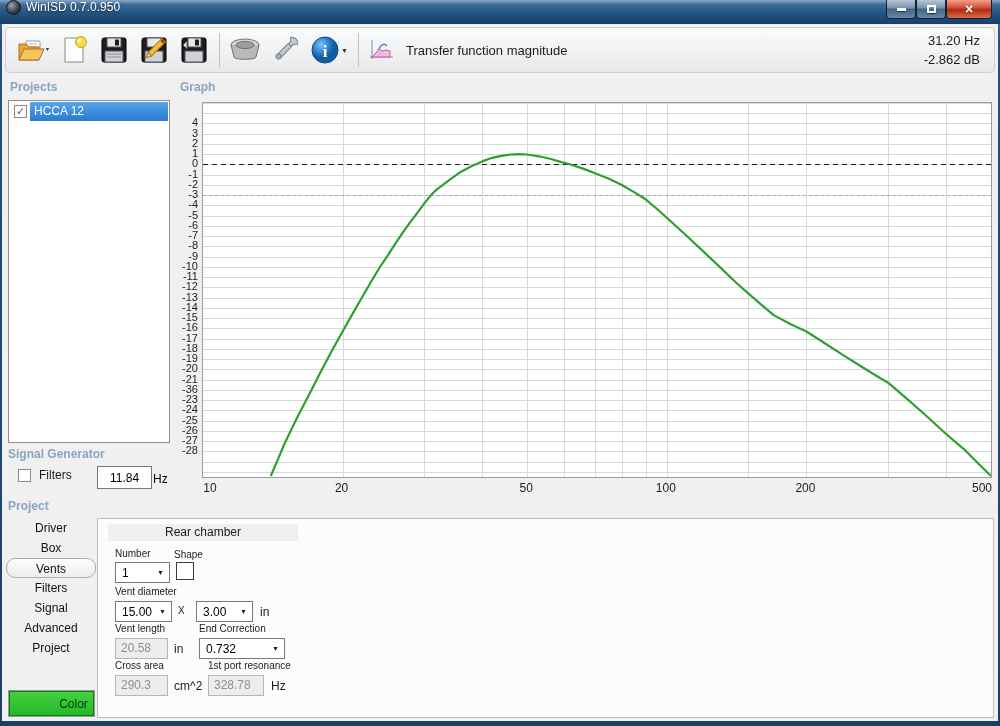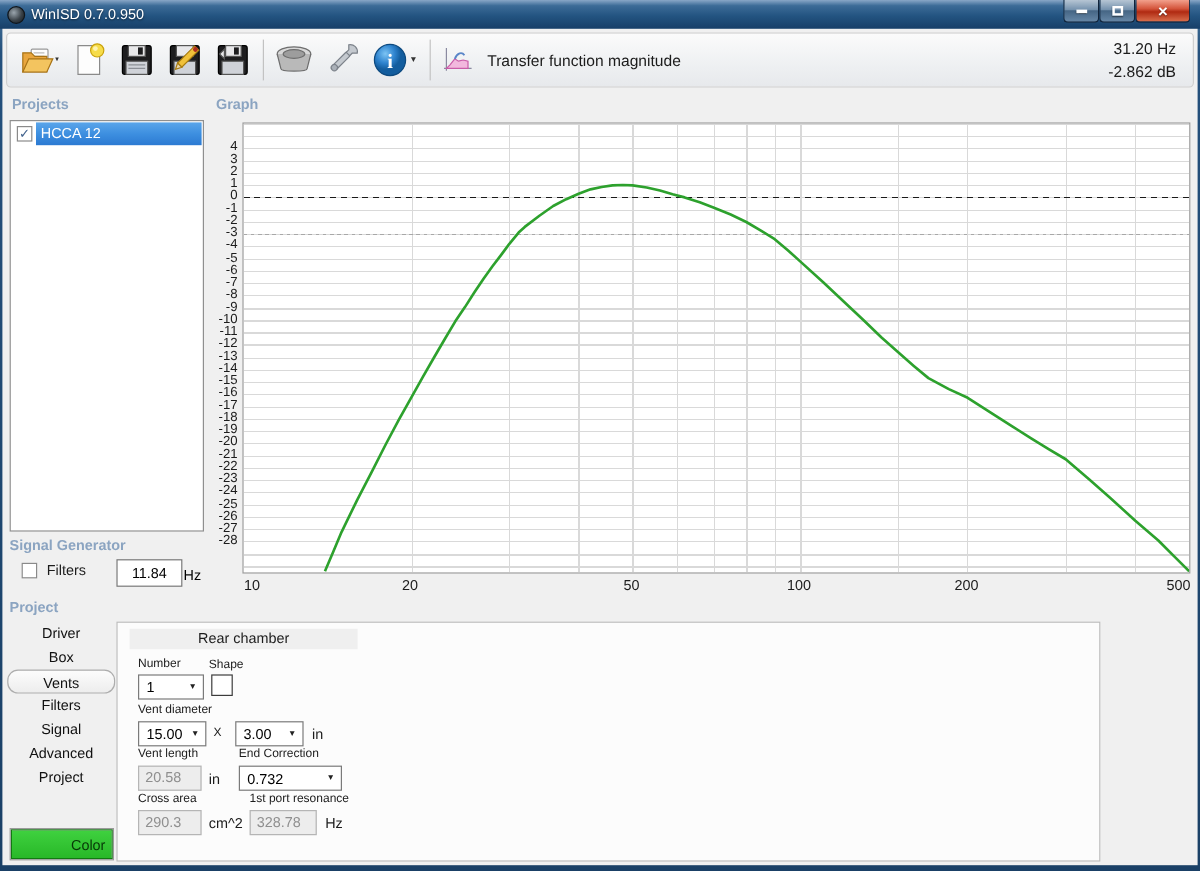--- a/index.html
+++ b/index.html
@@ -2,21 +2,21 @@
 <html><head>
 <meta charset="utf-8">
 <style>
   * { margin:0; padding:0; box-sizing:border-box; }
   html,body { width:1000px; height:726px; font-family:"Liberation Sans", sans-serif; }
   #window { position:relative; width:1000px; height:726px;
     background:linear-gradient(180deg,#7d9cc0 0%,#39668f 3%,#24507c 6%,#1a4066 100%);
     overflow:hidden; }
   
   #titlebar { position:absolute; left:0; top:0; width:100%; height:24px;
-    display:flex; align-items:center; padding-left:6px;
+    display:flex; align-items:flex-start; padding-left:6px;
     background:linear-gradient(180deg,#89a7c7 0%,#3c6b97 20%,#235481 55%,#173f68 100%); }
   #titlebar .app-icon { width:15px; height:15px; border-radius:50%;
     background:radial-gradient(circle at 35% 35%,#9aa5ad 0%,#3a4248 55%,#14181b 100%);
     border:1px solid #10151a; margin-right:5px; }
   #titlebar .title { color:#fff; font-size:12px; text-shadow:0 1px 2px rgba(0,0,0,.6); }
   #win-controls { position:absolute; right:8px; top:0; display:flex; }
   .win-btn { height:19px; border:1px solid #10233a; border-top:none;
     border-radius:0 0 4px 4px; display:flex; align-items:center; justify-content:center;
     background:linear-gradient(180deg,rgba(255,255,255,.55) 0%,rgba(160,180,200,.35) 45%,rgba(40,70,100,.45) 50%,rgba(120,150,180,.35) 100%),#5d7f9f; }
   .win-btn.min,.win-btn.max { width:30px; }
@@ -62,21 +62,21 @@
   #color-btn { position:absolute; left:7px; top:691px; width:85px; height:25px;
     background:linear-gradient(180deg,#3fd13f,#28b828); border:1px solid #117a11;
     outline:1px solid #9a9a9a; font-size:12px; color:#073807; display:flex; align-items:center; justify-content:center; }
   
   #plot { position:absolute; left:200px; top:102px; width:790px; height:376px;
     background:#fff; border:1px solid #9b9b9b; }
   #plot svg { display:block; }
   .ytick { position:absolute; width:24px; text-align:right; font-size:11px; color:#1c1c1c; height:12px; line-height:12px; }
   .xtick { position:absolute; width:34px; text-align:center; font-size:12px; color:#1c1c1c; top:481px; }
   
-  #vents-panel { position:absolute; left:95px; top:518px; width:820px; height:200px;
+  #vents-panel { position:absolute; left:95px; top:518px; width:897px; height:200px;
     background:#fcfcfc; border:1px solid #bdbdbd; }
   #rear-chamber-hdr { position:absolute; left:10px; top:5px; width:190px; height:17px;
     background:#efefef; text-align:center; font-size:12px; line-height:17px; color:#1c1c1c; }
   .f-lbl { position:absolute; font-size:10px; color:#1c1c1c; }
   .combo { position:absolute; height:21px; background:#fff; border:1px solid #7a7a7a;
     display:flex; align-items:center; font-size:12px; padding-left:6px; }
   .combo .cval { flex:1; }
   .combo .carr { font-size:7px; color:#222; padding:0 5px; }
   .ro-field { position:absolute; height:21px; background:#ededed; border:1px solid #b5b5b5;
     font-size:12px; color:#8f8f8f; line-height:19px; padding-left:5px; }
@@ -311,21 +311,21 @@
         <div class="ytick" style="left: 172px; top: 256.438px;">-12</div>
         <div class="ytick" style="left: 172px; top: 266.685px;">-13</div>
         <div class="ytick" style="left: 172px; top: 276.932px;">-14</div>
         <div class="ytick" style="left: 172px; top: 287.178px;">-15</div>
         <div class="ytick" style="left: 172px; top: 297.425px;">-16</div>
         <div class="ytick" style="left: 172px; top: 307.671px;">-17</div>
         <div class="ytick" style="left: 172px; top: 317.918px;">-18</div>
         <div class="ytick" style="left: 172px; top: 328.164px;">-19</div>
         <div class="ytick" style="left: 172px; top: 338.411px;">-20</div>
         <div class="ytick" style="left: 172px; top: 348.658px;">-21</div>
-        <div class="ytick" style="left: 172px; top: 358.904px;">-22</div>
+        <div class="ytick" style="left: 172px; top: 358.904px;">-36</div>
         <div class="ytick" style="left: 172px; top: 369.151px;">-23</div>
         <div class="ytick" style="left: 172px; top: 379.397px;">-24</div>
         <div class="ytick" style="left: 172px; top: 389.644px;">-25</div>
         <div class="ytick" style="left: 172px; top: 399.89px;">-26</div>
         <div class="ytick" style="left: 172px; top: 410.137px;">-27</div>
         <div class="ytick" style="left: 172px; top: 420.384px;">-28</div>
       </div>
     <div id="xticks">
         <div class="xtick" style="left: 191px; top: 457px;">10</div>
         <div class="xtick" style="left: 322.621px; top: 457px;">20</div>

